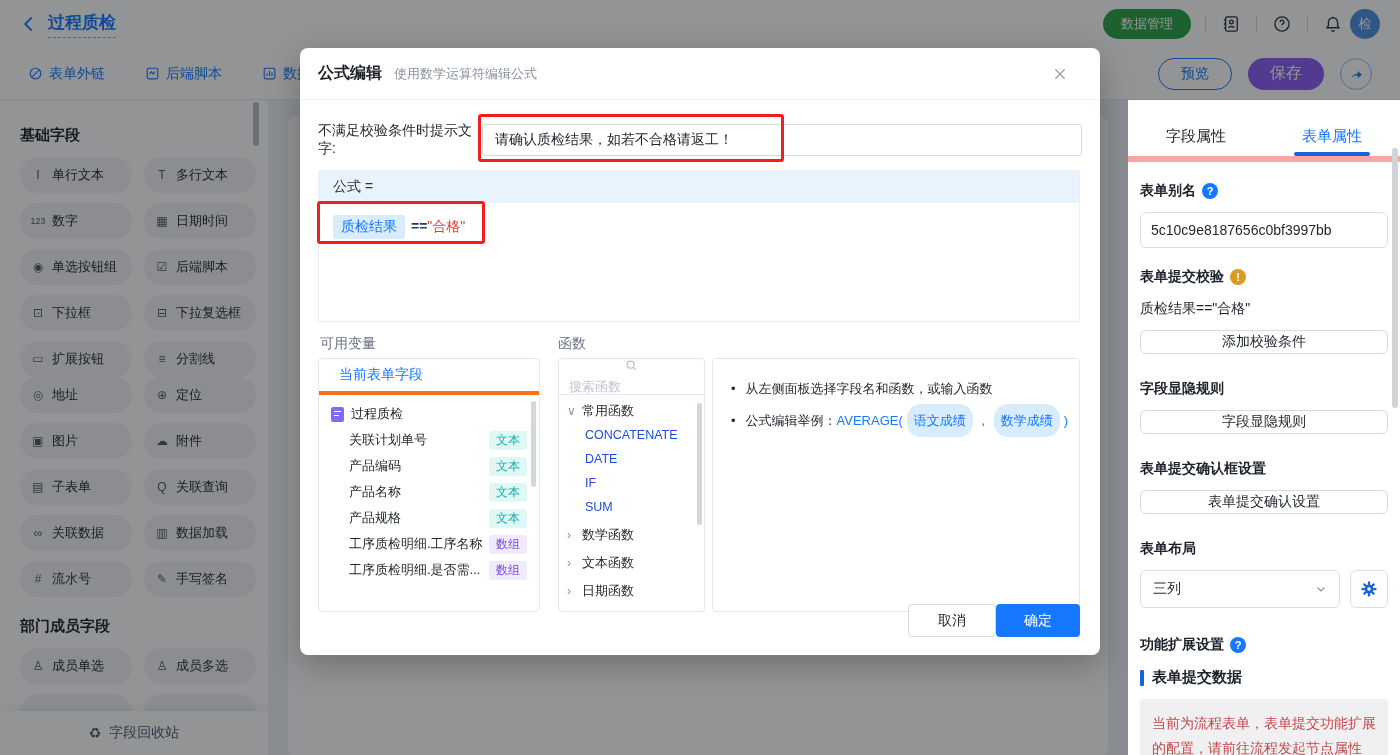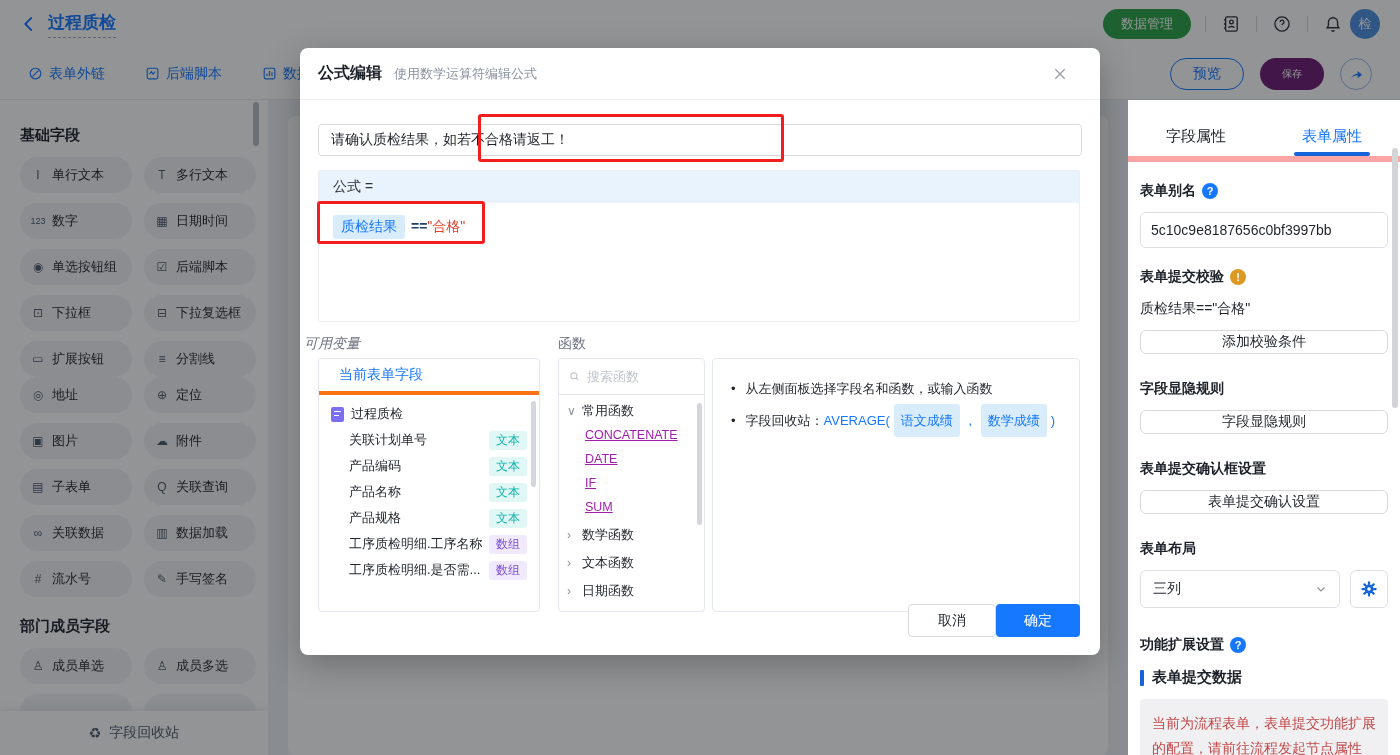--- a/index.html
+++ b/index.html
@@ -25,22 +25,22 @@
   .avatar{width:30px;height:30px;border-radius:50%;background:#4e8fe0;color:#fff;font-size:13px;
           display:flex;align-items:center;justify-content:center;margin-left:6px;cursor:pointer;}
 
   
   .toolbar{position:absolute;left:0;top:48px;width:1400px;height:52px;background:#fff;
            border-bottom:1px solid #ececec;display:flex;align-items:center;padding:0 28px;z-index:1;}
   .tool-link{display:flex;align-items:center;gap:6px;color:#1677ff;font-size:14px;margin-right:40px;cursor:pointer;}
   .toolbar-right{margin-left:auto;display:flex;align-items:center;gap:16px;}
   .btn-outline-pill{height:32px;border-radius:16px;border:1px solid #1677ff;color:#1677ff;background:#fff;
                     padding:0 22px;font-size:14px;display:flex;align-items:center;cursor:pointer;}
-  .btn-fill-pill{height:32px;border-radius:16px;background:#701a75;color:#fff;border:none;
-                 padding:0 22px;font-size:10px;display:flex;align-items:center;cursor:pointer;}
+  .btn-fill-pill{height:32px;border-radius:16px;background:#8b5cf6;color:#fff;border:none;
+                 padding:0 22px;font-size:16px;display:flex;align-items:center;cursor:pointer;}
   .btn-circle{width:32px;height:32px;border-radius:50%;border:1px solid #9db9ef;background:#fff;
               display:flex;align-items:center;justify-content:center;cursor:pointer;}
 
   
   .left-sidebar{position:absolute;left:0;top:100px;width:268px;height:655px;background:#fff;
                 overflow:hidden;padding:14px 0 0 20px;z-index:1;}
   .ls-section-title{font-size:15px;font-weight:700;color:#1d2129;margin:12px 0 12px 0;}
   .pill-grid{display:flex;flex-wrap:wrap;gap:10px 12px;width:236px;}
   .pill{width:112px;height:36px;border-radius:18px;background:#f2f3f5;display:flex;align-items:center;
         padding:0 10px;gap:6px;font-size:13px;color:#1f2329;cursor:grab;white-space:nowrap;overflow:hidden;}
@@ -110,49 +110,49 @@
   .formula-box{position:absolute;left:18px;top:122px;width:762px;height:152px;border:1px solid #ebeef5;border-radius:2px;}
   .formula-head{height:32px;background:#e8f3fe;display:flex;align-items:center;padding:0 14px;font-size:14px;color:#333;}
   .formula-body{padding:12px 14px;font-size:14px;cursor:text;height:118px;}
   .f-chip{display:inline-block;background:#d8ecfc;color:#1677ff;border-radius:3px;padding:3px 8px;font-size:14px;}
   .f-op{color:#23406b;font-weight:700;margin-left:6px;}
   .f-str{color:#e0432d;}
   .red-annotation{position:absolute;border:3px solid #f21d1d;border-radius:3px;pointer-events:none;z-index:5;}
   .red-1{left:178px;top:66px;width:306px;height:48px;}
   .red-2{left:17px;top:153px;width:168px;height:43px;}
   .panel-label{position:absolute;top:287px;font-size:14px;color:#6b7280;}
-  .lbl-vars{left:4px;font-style:italic;} .lbl-funcs{left:258px;}
+  .lbl-vars{left:20px;} .lbl-funcs{left:258px;}
   .panel{position:absolute;top:310px;height:254px;border:1px solid #e4e7ed;border-radius:4px;background:#fff;overflow:hidden;}
   .panel-vars{left:18px;width:222px;}
   .panel-funcs{left:258px;width:147px;}
   .panel-tips{left:412px;width:368px;border-radius:4px;}
   .vars-tab-row{height:36px;border-bottom:4px solid #f97316;display:flex;align-items:center;padding-left:20px;}
   .vars-tab{color:#1677ff;font-size:14px;cursor:pointer;}
   .tree-root{display:flex;align-items:center;gap:7px;padding:10px 0 4px 12px;font-size:13px;color:#1f2329;cursor:pointer;}
   .doc-icon{width:13px;height:15px;background:#7a6ff0;border-radius:2px;position:relative;flex:0 0 auto;}
   .doc-icon::before{content:"";position:absolute;left:3px;top:4px;width:7px;height:1.5px;background:#fff;}
   .doc-icon::after{content:"";position:absolute;left:3px;top:8px;width:5px;height:1.5px;background:#fff;}
   .var-row{display:flex;align-items:center;height:26px;padding:0 12px 0 30px;font-size:13px;color:#1f2329;cursor:pointer;}
   .var-name{flex:1;white-space:nowrap;overflow:hidden;}
   .badge{min-width:38px;height:19px;border-radius:3px;font-size:12px;display:flex;align-items:center;justify-content:center;flex:0 0 auto;}
   .badge-text{color:#0fb5ae;background:#e0f7f5;}
   .badge-array{color:#7b4fd8;background:#f1e9fd;}
   .v-thumb{position:absolute;right:3px;top:42px;width:5px;height:86px;background:#d3d6dc;border-radius:3px;}
-  .func-search{height:36px;border-bottom:1px solid #e4e7ed;display:flex;align-items:center;gap:7px;padding:0 10px;}
+  .func-search{height:36px;border-bottom:1px solid #e4e7ed;display:flex;align-items:center;gap:7px;padding:0 10px;flex-direction:column;}
   .func-search input{border:none;outline:none;width:100%;font-size:13px;color:#1f2329;font-family:inherit;}
   .func-search input::placeholder{color:#c0c4cc;}
   .fn-group{display:flex;align-items:center;gap:5px;height:24px;padding-left:8px;font-size:13px;color:#1f2329;cursor:pointer;margin-top:4px;}
   .fn-caret{color:#8a919f;font-size:12px;width:10px;display:inline-block;}
-  .fn-item{height:24px;display:flex;align-items:center;padding-left:26px;font-size:12.5px;color:#a21caf;cursor:pointer;text-decoration:underline;}
+  .fn-item{height:24px;display:flex;align-items:center;padding-left:26px;font-size:12.5px;color:#1d4ed8;cursor:pointer;}
   .f-thumb{position:absolute;right:2px;top:44px;width:5px;height:122px;background:#d3d6dc;border-radius:3px;}
   .panel-tips{padding:14px 18px;}
   .tip-line{font-size:13px;color:#1f2329;line-height:2.4;white-space:nowrap;}
   .tip-line::before{content:"•";color:#1f2329;margin-right:10px;}
   .tip-blue{color:#1677ff;}
-  .tip-chip{display:inline-block;background:#d8ecfc;color:#1677ff;border-radius:3px;padding:1px 7px;font-size:13px;margin:0 4px;}
+  .tip-chip{display:inline-block;background:#d8ecfc;color:#1677ff;border-radius:14px;padding:1px 7px;font-size:13px;margin:0 4px;}
   .modal-footer{position:absolute;right:20px;top:556px;display:flex;}
   .btn-cancel{width:88px;height:33px;border:1px solid #d9d9d9;border-radius:4px;background:#fff;font-size:14px;color:#1f2329;cursor:pointer;font-family:inherit;}
   .btn-ok{width:84px;height:33px;border:none;border-radius:4px;background:#1677ff;color:#fff;font-size:14px;cursor:pointer;font-family:inherit;}
 
   svg{display:block;}
 </style>
 </head>
 <body>
 
 <header class="topbar">
@@ -422,20 +422,21 @@
     <span class="modal-title">公式编辑</span>
     <span class="modal-subtitle">使用数学运算符编辑公式</span>
     <span class="modal-close">
       <svg width="16" height="16" viewBox="0 0 24 24" fill="none" stroke="#9aa0a8" stroke-width="2">
           <path d="M5 5l14 14M19 5L5 19"></path>
         </svg>
     </span>
   </div>
 
   <div class="prompt-row">
+    <span class="prompt-label">不满足校验条件时提示文字:</span>
     <input class="prompt-input" value="请确认质检结果，如若不合格请返工！" style="">
   </div>
 
   <div class="formula-box">
     <div class="formula-head">公式 =</div>
     <div class="formula-body">
       <span class="f-chip">质检结果</span><span class="f-op">==</span><span class="f-str">"合格"</span>
     </div>
   </div>
 
@@ -506,20 +507,20 @@
       </div>
     <div class="fn-group">
         <span class="fn-caret">›</span>
         <span>日期函数</span>
       </div>
     <span class="f-thumb"></span>
   </div>
 
   <div class="panel panel-tips">
     <div class="tip-line">从左侧面板选择字段名和函数，或输入函数</div>
-    <div class="tip-line"><span>字段回收站：</span><span class="tip-blue">AVERAGE(</span><span class="tip-chip">语文成绩</span><span class="tip-blue">，</span><span class="tip-chip">数学成绩</span><span class="tip-blue">)</span></div>
+    <div class="tip-line"><span>公式编辑举例：</span><span class="tip-blue">AVERAGE(</span><span class="tip-chip">语文成绩</span><span class="tip-blue">，</span><span class="tip-chip">数学成绩</span><span class="tip-blue">)</span></div>
   </div>
 
   <div class="modal-footer">
     <button class="btn-cancel">取消</button>
     <button class="btn-ok">确定</button>
   </div>
 </div>
 
 </body></html>

